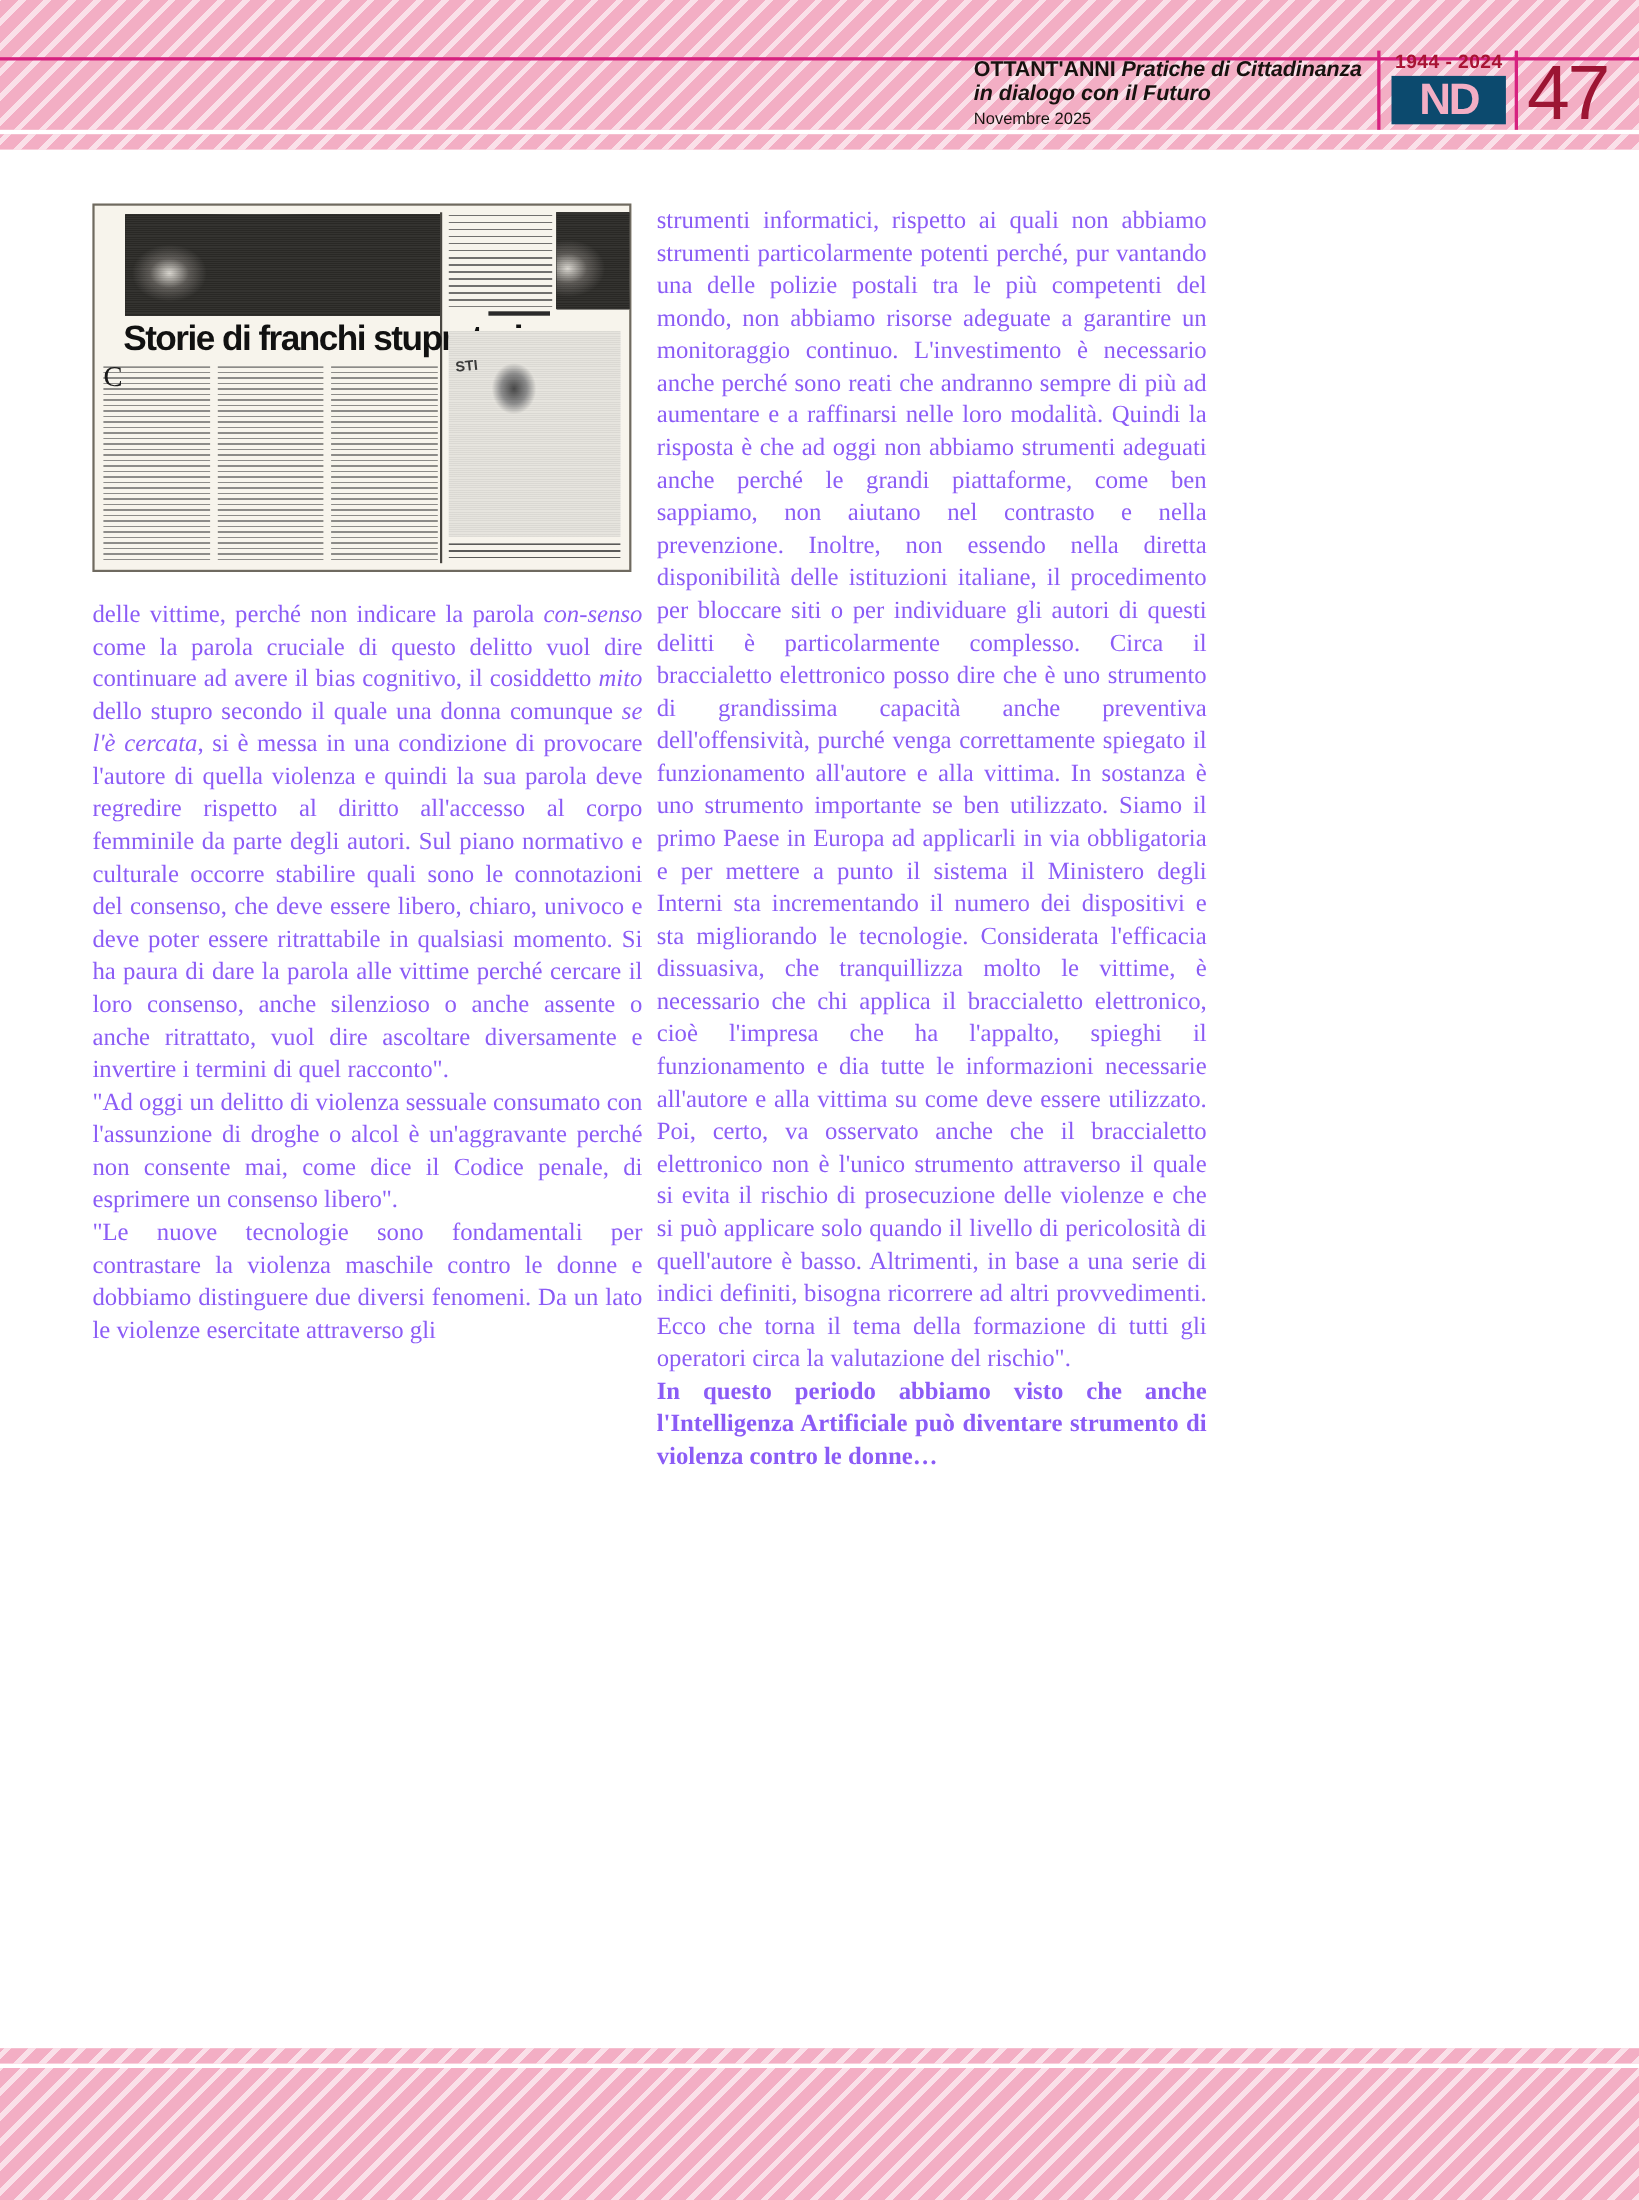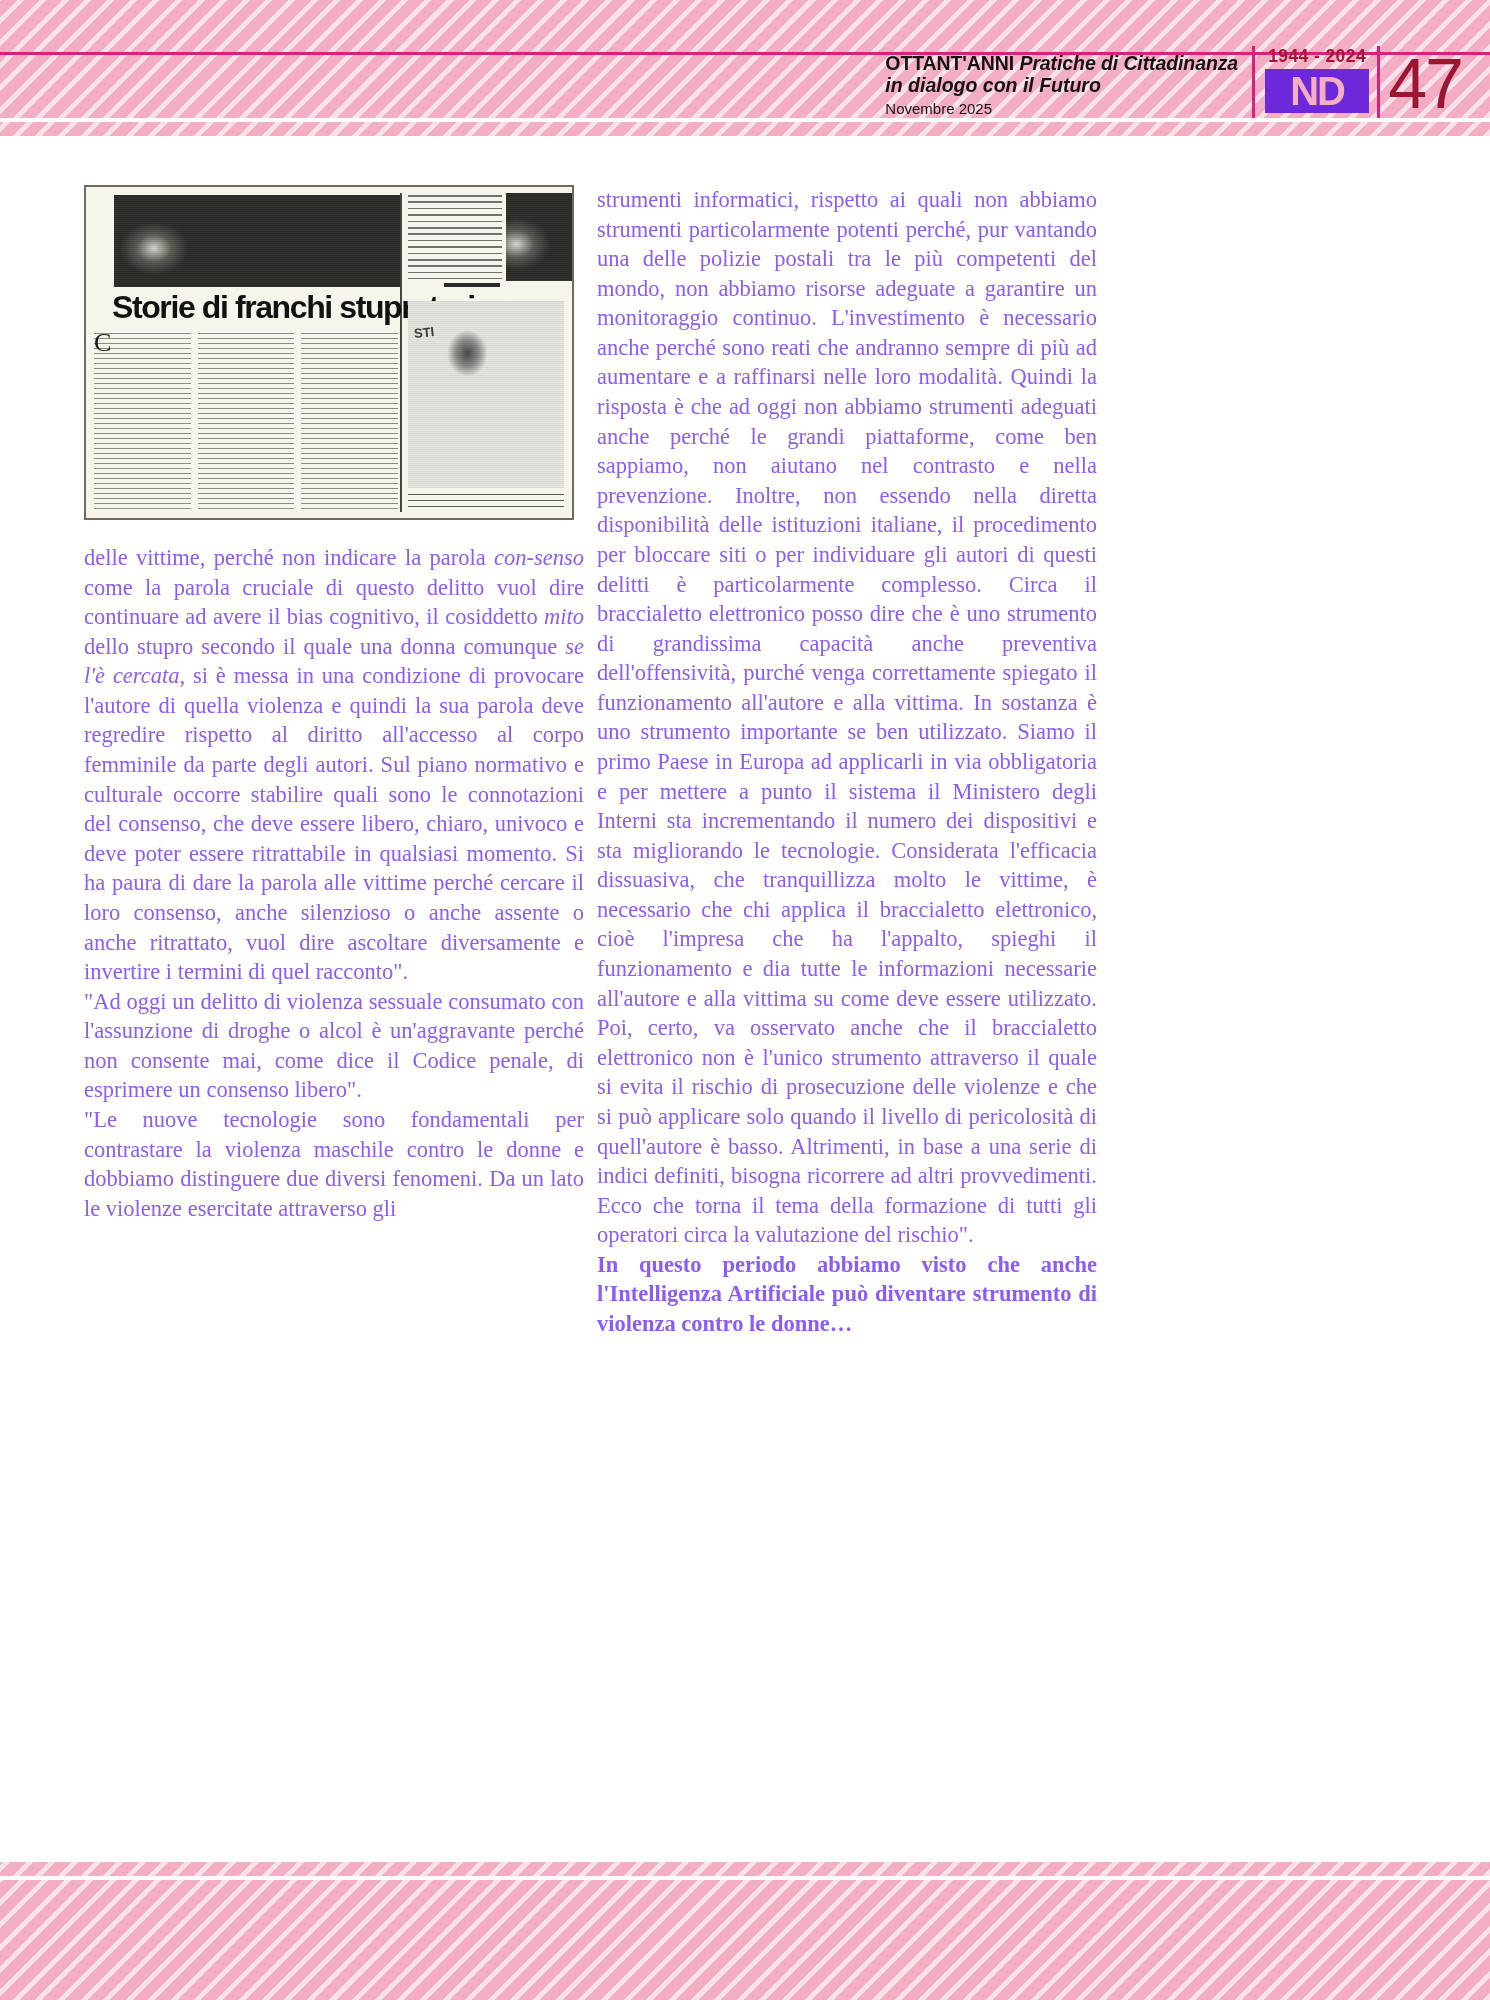--- a/index.html
+++ b/index.html
@@ -80,21 +80,21 @@
     margin-right:6px;
   }
   .logo-years{
     font-family:"Liberation Sans", sans-serif;
     font-size:17.5px; font-weight:700; color:#a81433;
     letter-spacing:0.4px; white-space:nowrap;
     margin-bottom:2px;
   }
   .logo-nd{
     width:104px; height:44px;
-    background:#6d28d9;
+    background:#0c4a6e;
     display:flex; align-items:center; justify-content:center;
   }
   .logo-nd-txt{
     font-family:"Liberation Sans", sans-serif;
     font-weight:700; font-size:40px; color:#f3aec4;
     line-height:1; letter-spacing:-2px;
   }
 
   .mast-sep2{
     width:3px; align-self:stretch;

